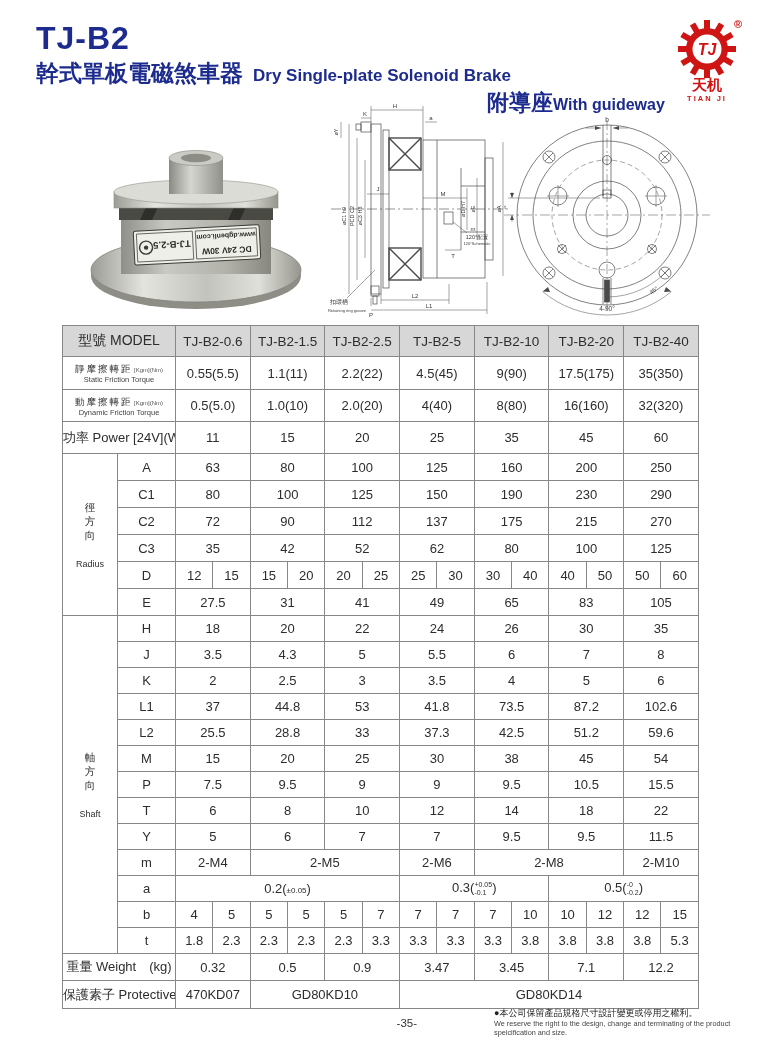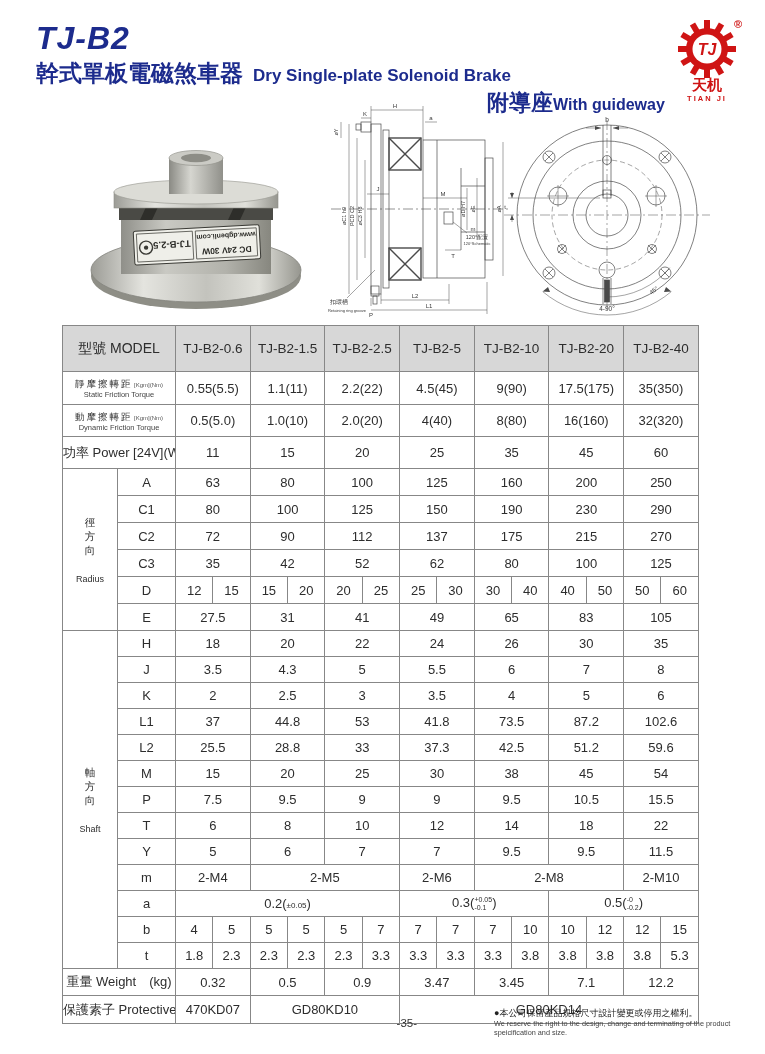--- a/index.html
+++ b/index.html
@@ -1,19 +1,19 @@
 <!DOCTYPE html>
 <html><head>
 <meta charset="utf-8">
 <style>
   html,body{margin:0;padding:0;background:#fff;}
   .page{position:relative;width:765px;height:1054px;background:#ffffff;overflow:hidden;
         font-family:"Liberation Sans",sans-serif;color:#2d2d2d;}
   
-  .title{position:absolute;left:36px;top:20px;font-size:32px;font-weight:bold;font-style:italic;
+  .title{position:absolute;left:36px;top:20px;font-size:32px;font-weight:bold;
          color:#1c2b8d;letter-spacing:1px;}
   .subtitle{position:absolute;left:36px;top:58px;white-space:nowrap;color:#1c2b8d;}
   .subtitle .zh{font-size:23px;font-weight:bold;}
   .subtitle .en{font-size:17px;font-weight:bold;margin-left:10px;}
   .guideway{position:absolute;left:487px;top:88px;white-space:nowrap;color:#1c2b8d;}
   .guideway .zh{font-size:22px;font-weight:bold;}
   .guideway .en{font-size:16px;font-weight:bold;}
   .logo{position:absolute;left:664px;top:20px;width:86px;text-align:center;}
   .logo .reg{position:absolute;right:8px;top:-2px;color:#cf1414;font-size:11px;font-weight:bold;}
   .logo .zh{color:#cf1414;font-size:15px;font-weight:bold;font-family:"Liberation Serif",serif;line-height:1.05;}
@@ -316,21 +316,21 @@
         <col style="width:37.35px">
         <col style="width:37.35px">
       <col style="width:37.35px">
         <col style="width:37.35px">
         <col style="width:37.35px">
         <col style="width:37.35px">
       <col style="width:37.35px">
         <col style="width:37.35px">
     </colgroup>
     <tbody id="spec-tbody">
-        <tr class="model-row" style="height: 46px;">
+        <tr class="model-row" style="height: 31px;">
           <th colspan="2" class="model-label">型號 MODEL</th>
           <th colspan="2">TJ-B2-0.6</th>
           <th colspan="2">TJ-B2-1.5</th>
           <th colspan="2">TJ-B2-2.5</th>
           <th colspan="2">TJ-B2-5</th>
           <th colspan="2">TJ-B2-10</th>
           <th colspan="2">TJ-B2-20</th>
           <th colspan="2">TJ-B2-40</th>
         </tr>
         <tr style="height: 33px;">

